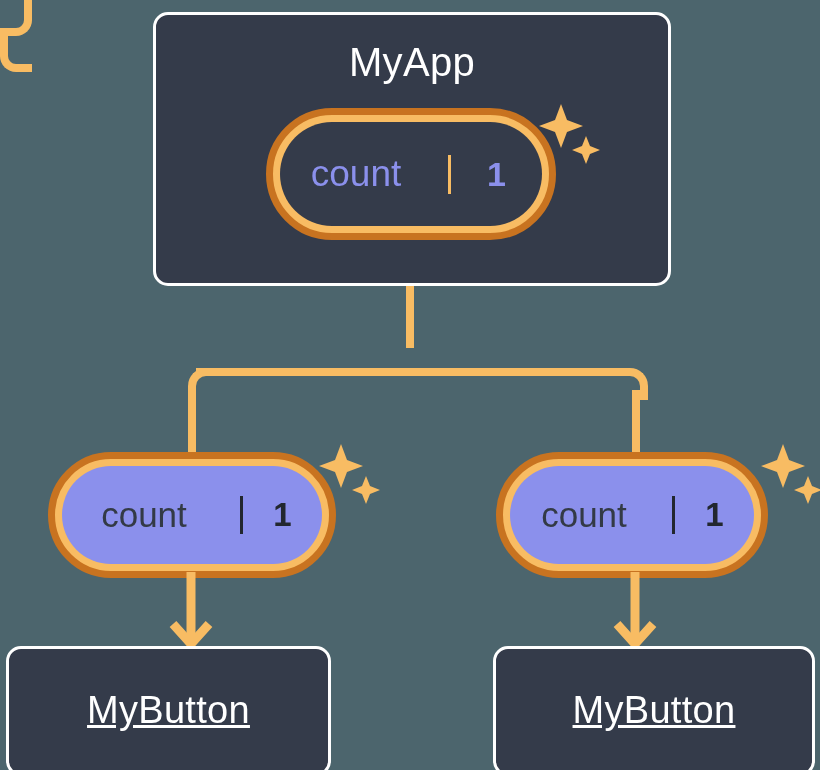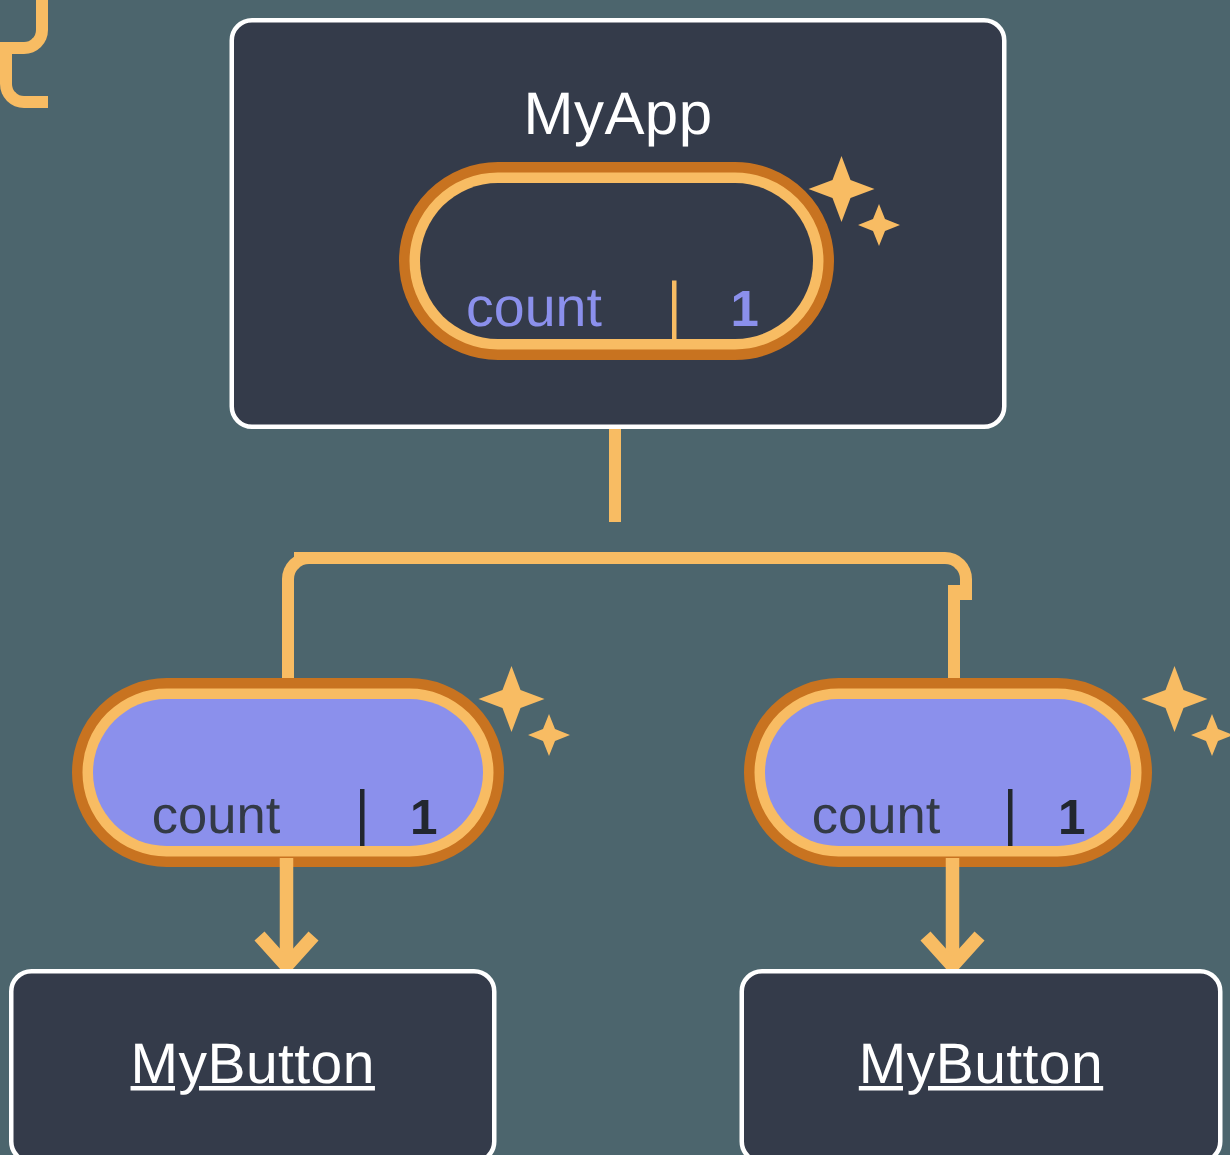--- a/index.html
+++ b/index.html
@@ -40,21 +40,21 @@
     white-space: nowrap;
   }
 
   #card-myapp {
     left: 153px;
     top: 12px;
     width: 518px;
     height: 274px;
   }
   #card-myapp .card-title {
-    top: 39px;
+    top: 25px;
     font-size: 40px;
   }
 
   .card-button {
     height: 130px;
   }
   .card-button .card-title {
     top: 40px;
     font-size: 38px;
     text-decoration: underline;
@@ -160,21 +160,21 @@
     display: flex;
     align-items: stretch;
     border: 7px solid #c87320;
     border-radius: 999px;
     background: #f8bc63;
     padding: 7px;
   }
   .pill-inner {
     flex: 1 1 auto;
     display: flex;
-    align-items: flex-end;
+    align-items: center;
     border-radius: 999px;
     overflow: hidden;
   }
   .pill-key, .pill-val {
     display: flex;
     align-items: center;
     justify-content: center;
     box-sizing: border-box;
   }
   .pill-key { flex: 1 1 auto; }

